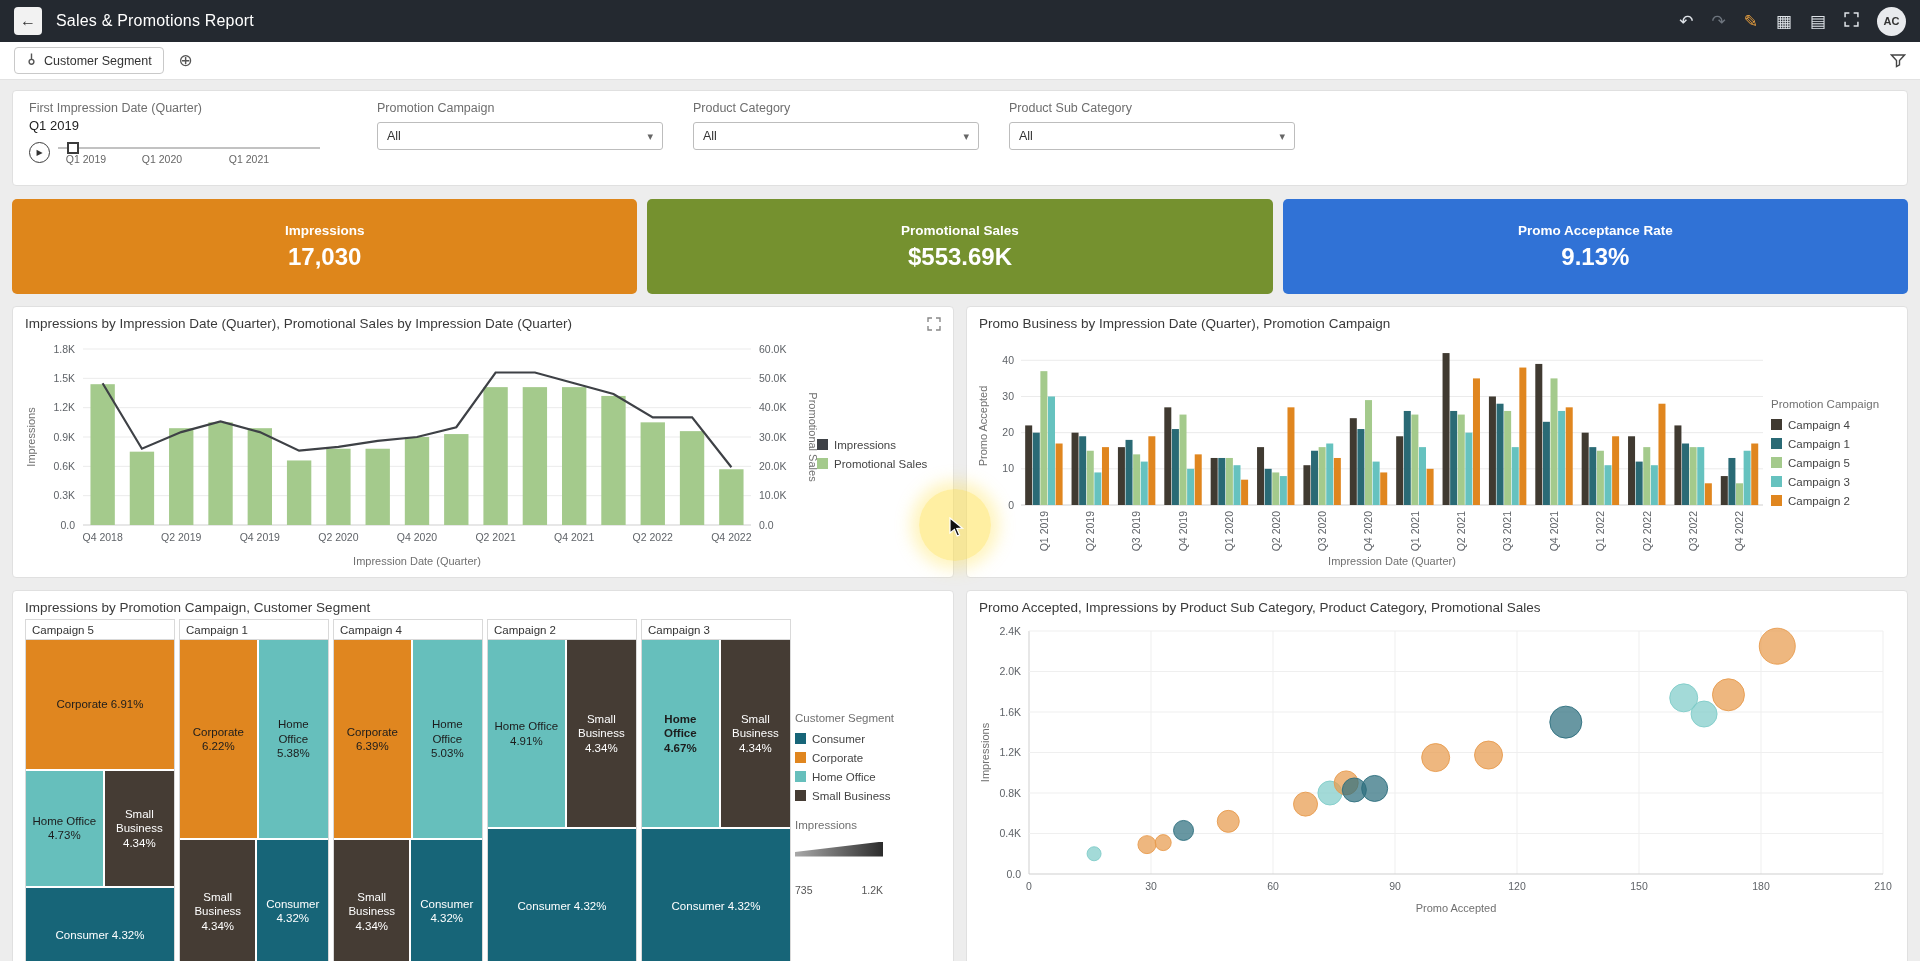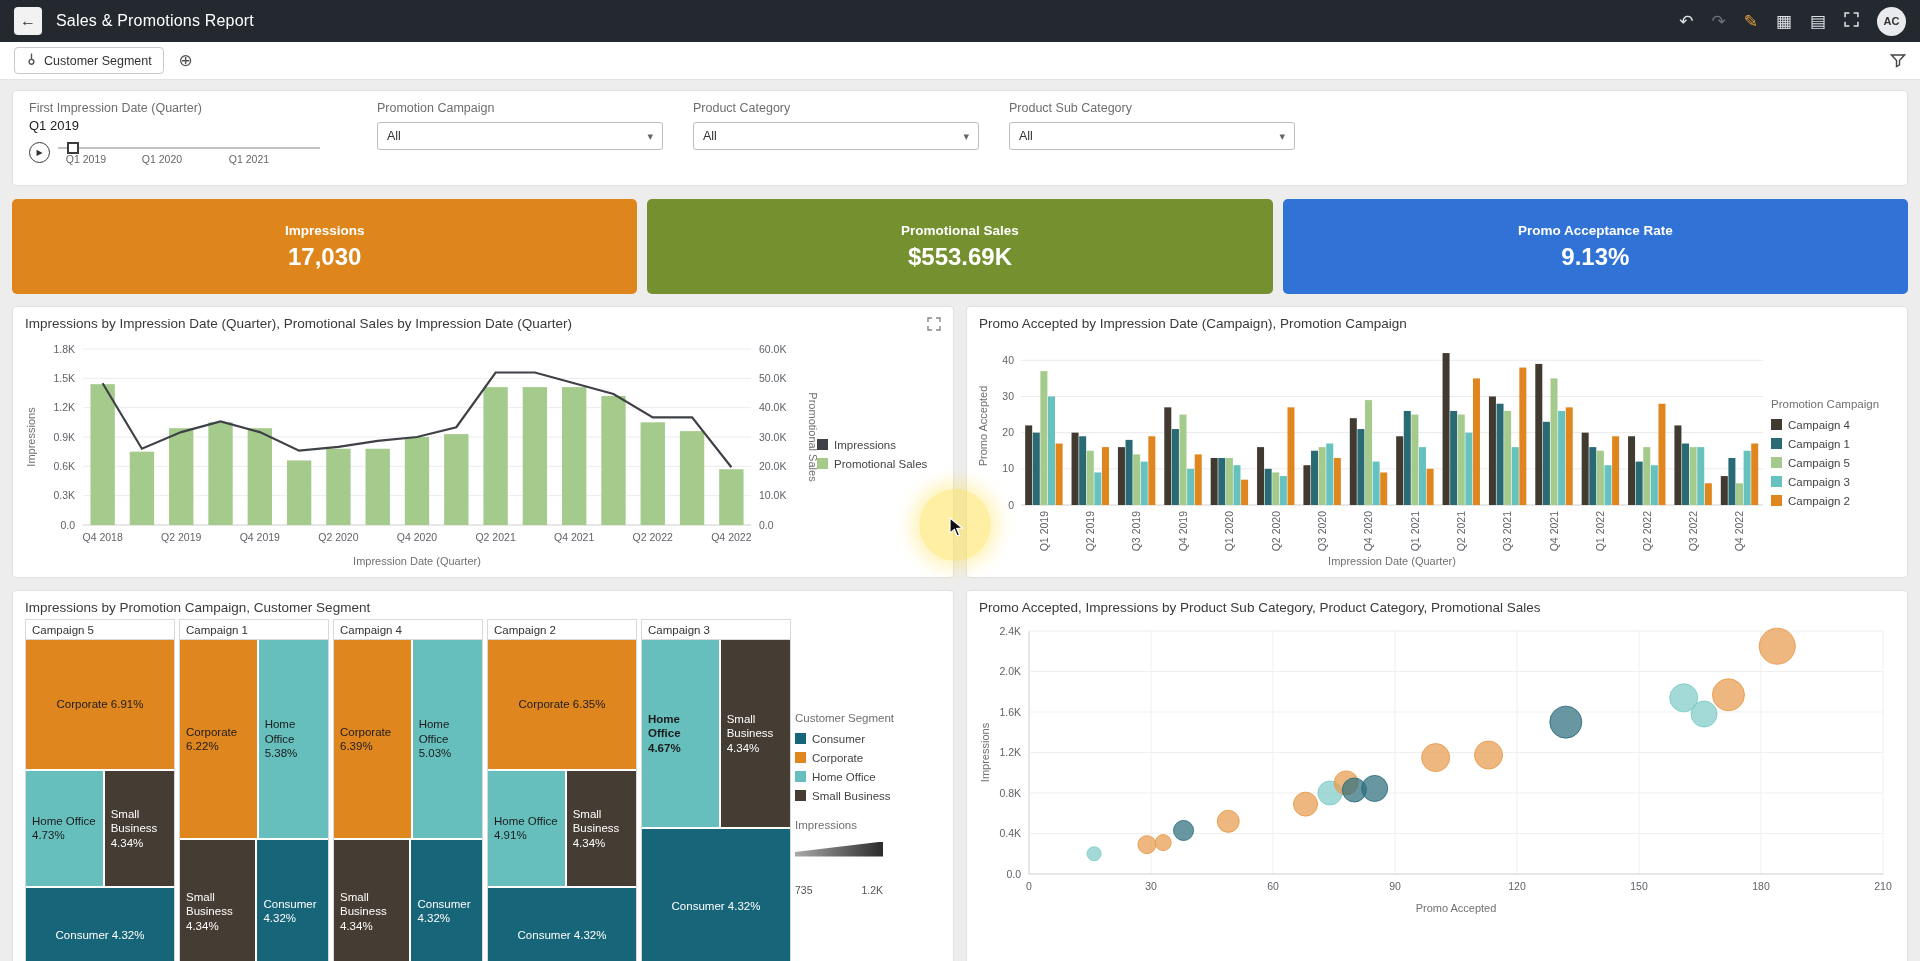--- a/index.html
+++ b/index.html
@@ -62,21 +62,21 @@
   .legend-label{font-size:11.5px;color:#444;white-space:nowrap}
   .tick{font-size:10.5px;fill:#5f6368}
   .axis-title{font-size:11px;fill:#707070}
 
   
   .tm-area{flex:1;display:flex;gap:4px;padding:2px 4px 6px;min-width:0}
   .tm-col{flex:1;display:flex;flex-direction:column;border:1px solid #d9d9d9;min-width:0}
   .tm-head{height:20px;font-size:11.5px;color:#333;display:flex;align-items:center;padding:0 6px;background:#fff;border-bottom:1px solid #d9d9d9;flex:none;cursor:pointer}
   .tm-body{flex:1;display:flex;flex-direction:column;gap:2px;background:#fff;min-height:0}
   .tm-row{display:flex;gap:2px;min-height:0}
-  .tm-cell{display:flex;align-items:center;justify-content:center;font-size:11.5px;line-height:1.25;padding:6px;overflow:hidden;cursor:pointer}
+  .tm-cell{display:flex;align-items:center;justify-content:center;text-align:center;font-size:11.5px;line-height:1.25;padding:6px;overflow:hidden;cursor:pointer}
   .ramp{width:88px;height:15px;background:linear-gradient(to right,#a9a9a9,#2c2c2c);clip-path:polygon(0 70%,100% 0,100% 100%,0 100%);margin-top:2px}
   .ramp-labels{display:flex;justify-content:space-between;width:88px;font-size:10.5px;color:#555;margin-top:20px}
 
   
   .tabbar{height:36px;background:#fff;border-top:1px solid #ddd;display:flex;align-items:stretch;padding:0 20px;gap:30px;position:relative}
   .tab{display:flex;align-items:center;font-size:12.5px;color:#555;position:relative;cursor:pointer}
   .tab.active{color:#1f1f1f;font-weight:700}
   .tab.active::after{content:"";position:absolute;left:-4px;right:-4px;bottom:0;height:3px;background:#3c4043}
 
   
@@ -254,21 +254,21 @@
             <div class="legend-item">
               <div class="swatch" style="background: rgb(164, 202, 140);"></div>
               <div class="legend-label">Promotional Sales</div>
             </div>
           </div>
       </div>
     </div>
 
     <div class="card">
       <div class="card-head">
-        <div class="card-title">Promo Accepted by Impression Date (Campaign), Promotion Campaign</div>
+        <div class="card-title">Promo Business by Impression Date (Quarter), Promotion Campaign</div>
       </div>
       <div class="card-body">
         <div class="chart-canvas" id="groupedCanvas"><svg width="796" height="238">
               <line x1="46" y1="172" x2="788" y2="172" stroke="#cfcfcf"></line>
               <text x="39" y="175.5" text-anchor="end" class="tick">0</text>
               <line x1="46" y1="135.82783882783883" x2="788" y2="135.82783882783883" stroke="#ebebeb"></line>
               <text x="39" y="139.32783882783883" text-anchor="end" class="tick">10</text>
               <line x1="46" y1="99.65567765567765" x2="788" y2="99.65567765567765" stroke="#ebebeb"></line>
               <text x="39" y="103.15567765567765" text-anchor="end" class="tick">20</text>
               <line x1="46" y1="63.48351648351648" x2="788" y2="63.48351648351648" stroke="#ebebeb"></line>
@@ -443,23 +443,20 @@
                 </div>
                 <div class="tm-row" style="flex: 42 1 0px;">
                   <div class="tm-cell" style="background: rgb(69, 60, 52); color: rgb(255, 255, 255); flex: 52 1 0px;">Small Business 4.34%</div>
                   <div class="tm-cell" style="background: rgb(23, 101, 120); color: rgb(255, 255, 255); flex: 48 1 0px;">Consumer 4.32%</div>
                 </div>
               </div>
             </div>
             <div class="tm-col">
               <div class="tm-head">Campaign 2</div>
               <div class="tm-body">
-                <div class="tm-row" style="flex: 38 1 0px;">
-                  <div class="tm-cell" style="background: rgb(224, 134, 31); color: rgb(28, 28, 28); flex: 1 1 0px;">Corporate 6.35%</div>
-                </div>
                 <div class="tm-row" style="flex: 34 1 0px;">
                   <div class="tm-cell" style="background: rgb(102, 191, 188); color: rgb(28, 28, 28); flex: 53 1 0px;">Home Office 4.91%</div>
                   <div class="tm-cell" style="background: rgb(69, 60, 52); color: rgb(255, 255, 255); flex: 47 1 0px;">Small Business 4.34%</div>
                 </div>
                 <div class="tm-row" style="flex: 28 1 0px;">
                   <div class="tm-cell" style="background: rgb(23, 101, 120); color: rgb(255, 255, 255); flex: 1 1 0px;">Consumer 4.32%</div>
                 </div>
               </div>
             </div>
             <div class="tm-col">

